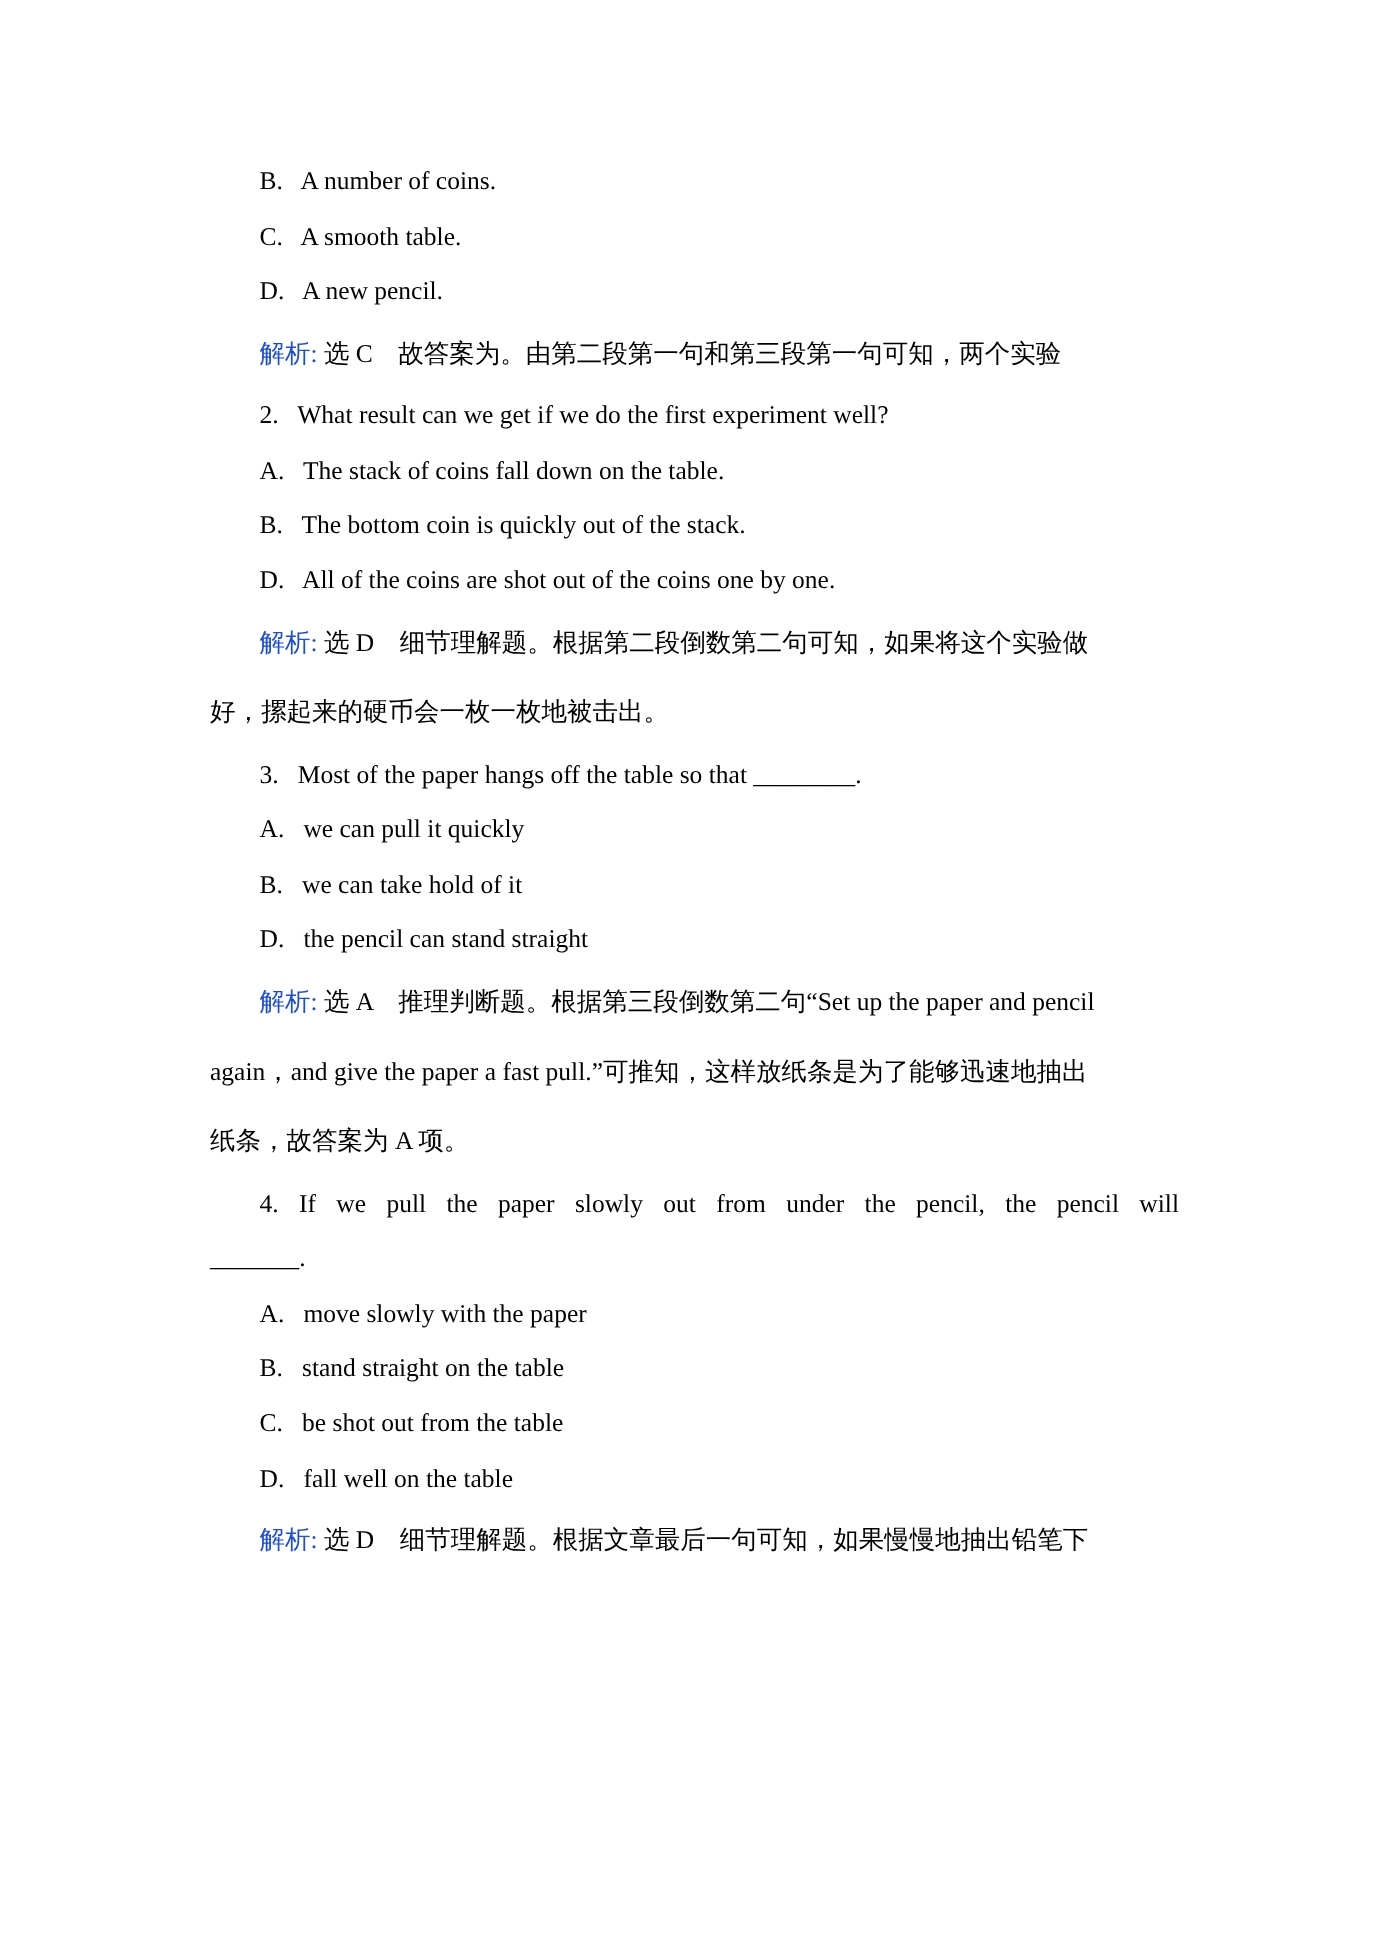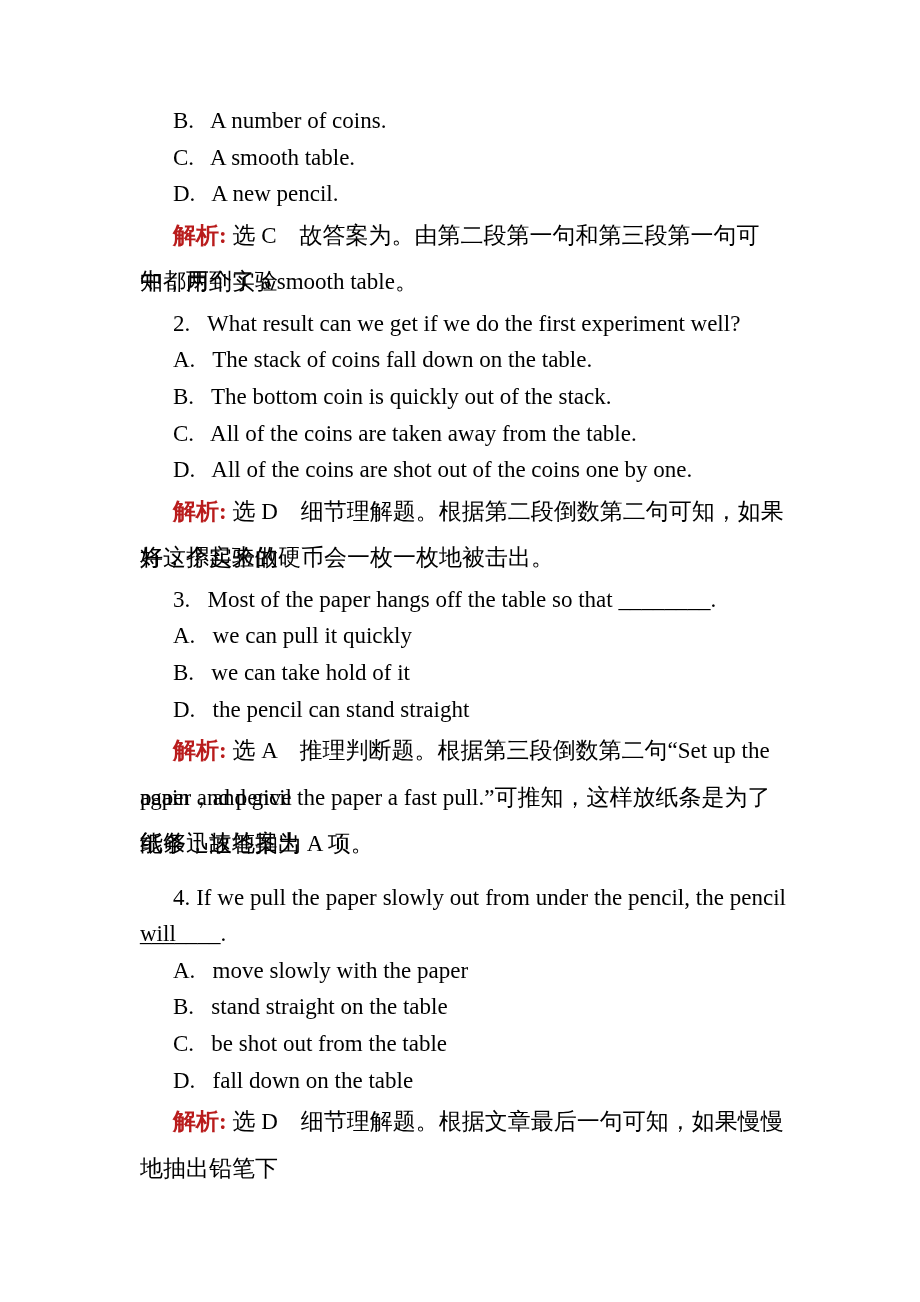--- a/index.html
+++ b/index.html
@@ -7,21 +7,21 @@
     padding: 0;
     background: #ffffff;
   }
   .page {
     position: relative;
     width: 920px;
     height: 1302px;
     background: #ffffff;
     overflow: hidden;
     font-family: "Liberation Serif", "DejaVu Serif", serif;
-    font-size: 23px;
+    font-size: 17px;
     color: #000000;
   }
   .doc {
     position: absolute;
     left: 140px;
     top: 103px;
     width: 646px;
   }
   .line {
     white-space: pre-wrap;
@@ -33,61 +33,57 @@
   .zh {
     line-height: 46.5px;
     height: 46.5px;
   }
   .indent {
     text-indent: 33px;
   }
   .justified {
     text-align: justify;
     text-align-last: justify;
-    margin-top: 12px;
   }
   .ans-label {
-    color: #b91c1c;
-    font-weight: bold;
+    color: #1d4ed8;
   }
 </style>
 </head>
 <body>
 
 <div class="page">
   <div class="doc">
 
     <div class="line en indent">B.   A number of coins.</div>
     <div class="line en indent">C.   A smooth table.</div>
     <div class="line en indent">D.   A new pencil.</div>
 
     <div class="line zh indent"><span class="ans-label">解析:</span><span> 选 C    故答案为。由第二段第一句和第三段第一句可知，两个实验</span></div>
-    <div class="line zh">中都用到了 a smooth table。</div>
 
     <div class="line en indent">2.   What result can we get if we do the first experiment well?</div>
     <div class="line en indent">A.   The stack of coins fall down on the table.</div>
     <div class="line en indent">B.   The bottom coin is quickly out of the stack.</div>
-    <div class="line en indent">C.   All of the coins are taken away from the table.</div>
     <div class="line en indent">D.   All of the coins are shot out of the coins one by one.</div>
 
     <div class="line zh indent"><span class="ans-label">解析:</span><span> 选 D    细节理解题。根据第二段倒数第二句可知，如果将这个实验做</span></div>
     <div class="line zh">好，摞起来的硬币会一枚一枚地被击出。</div>
 
     <div class="line en indent">3.   Most of the paper hangs off the table so that ________.</div>
     <div class="line en indent">A.   we can pull it quickly</div>
     <div class="line en indent">B.   we can take hold of it</div>
     <div class="line en indent">D.   the pencil can stand straight</div>
 
     <div class="line zh indent"><span class="ans-label">解析:</span><span> 选 A    推理判断题。根据第三段倒数第二句“Set up the paper and pencil</span></div>
     <div class="line zh">again，and give the paper a fast pull.”可推知，这样放纸条是为了能够迅速地抽出</div>
     <div class="line zh">纸条，故答案为 A 项。</div>
 
     <div class="line en indent justified">4. If we pull the paper slowly out from under the pencil, the pencil will</div>
     <div class="line en">_______.</div>
     <div class="line en indent">A.   move slowly with the paper</div>
     <div class="line en indent">B.   stand straight on the table</div>
     <div class="line en indent">C.   be shot out from the table</div>
-    <div class="line en indent">D.   fall down on the table</div>
+    <div class="line en indent">D.   fall well on the table</div>
 
     <div class="line zh indent"><span class="ans-label">解析:</span><span> 选 D    细节理解题。根据文章最后一句可知，如果慢慢地抽出铅笔下</span></div>
 
   </div>
 </div>
 
 </body></html>

